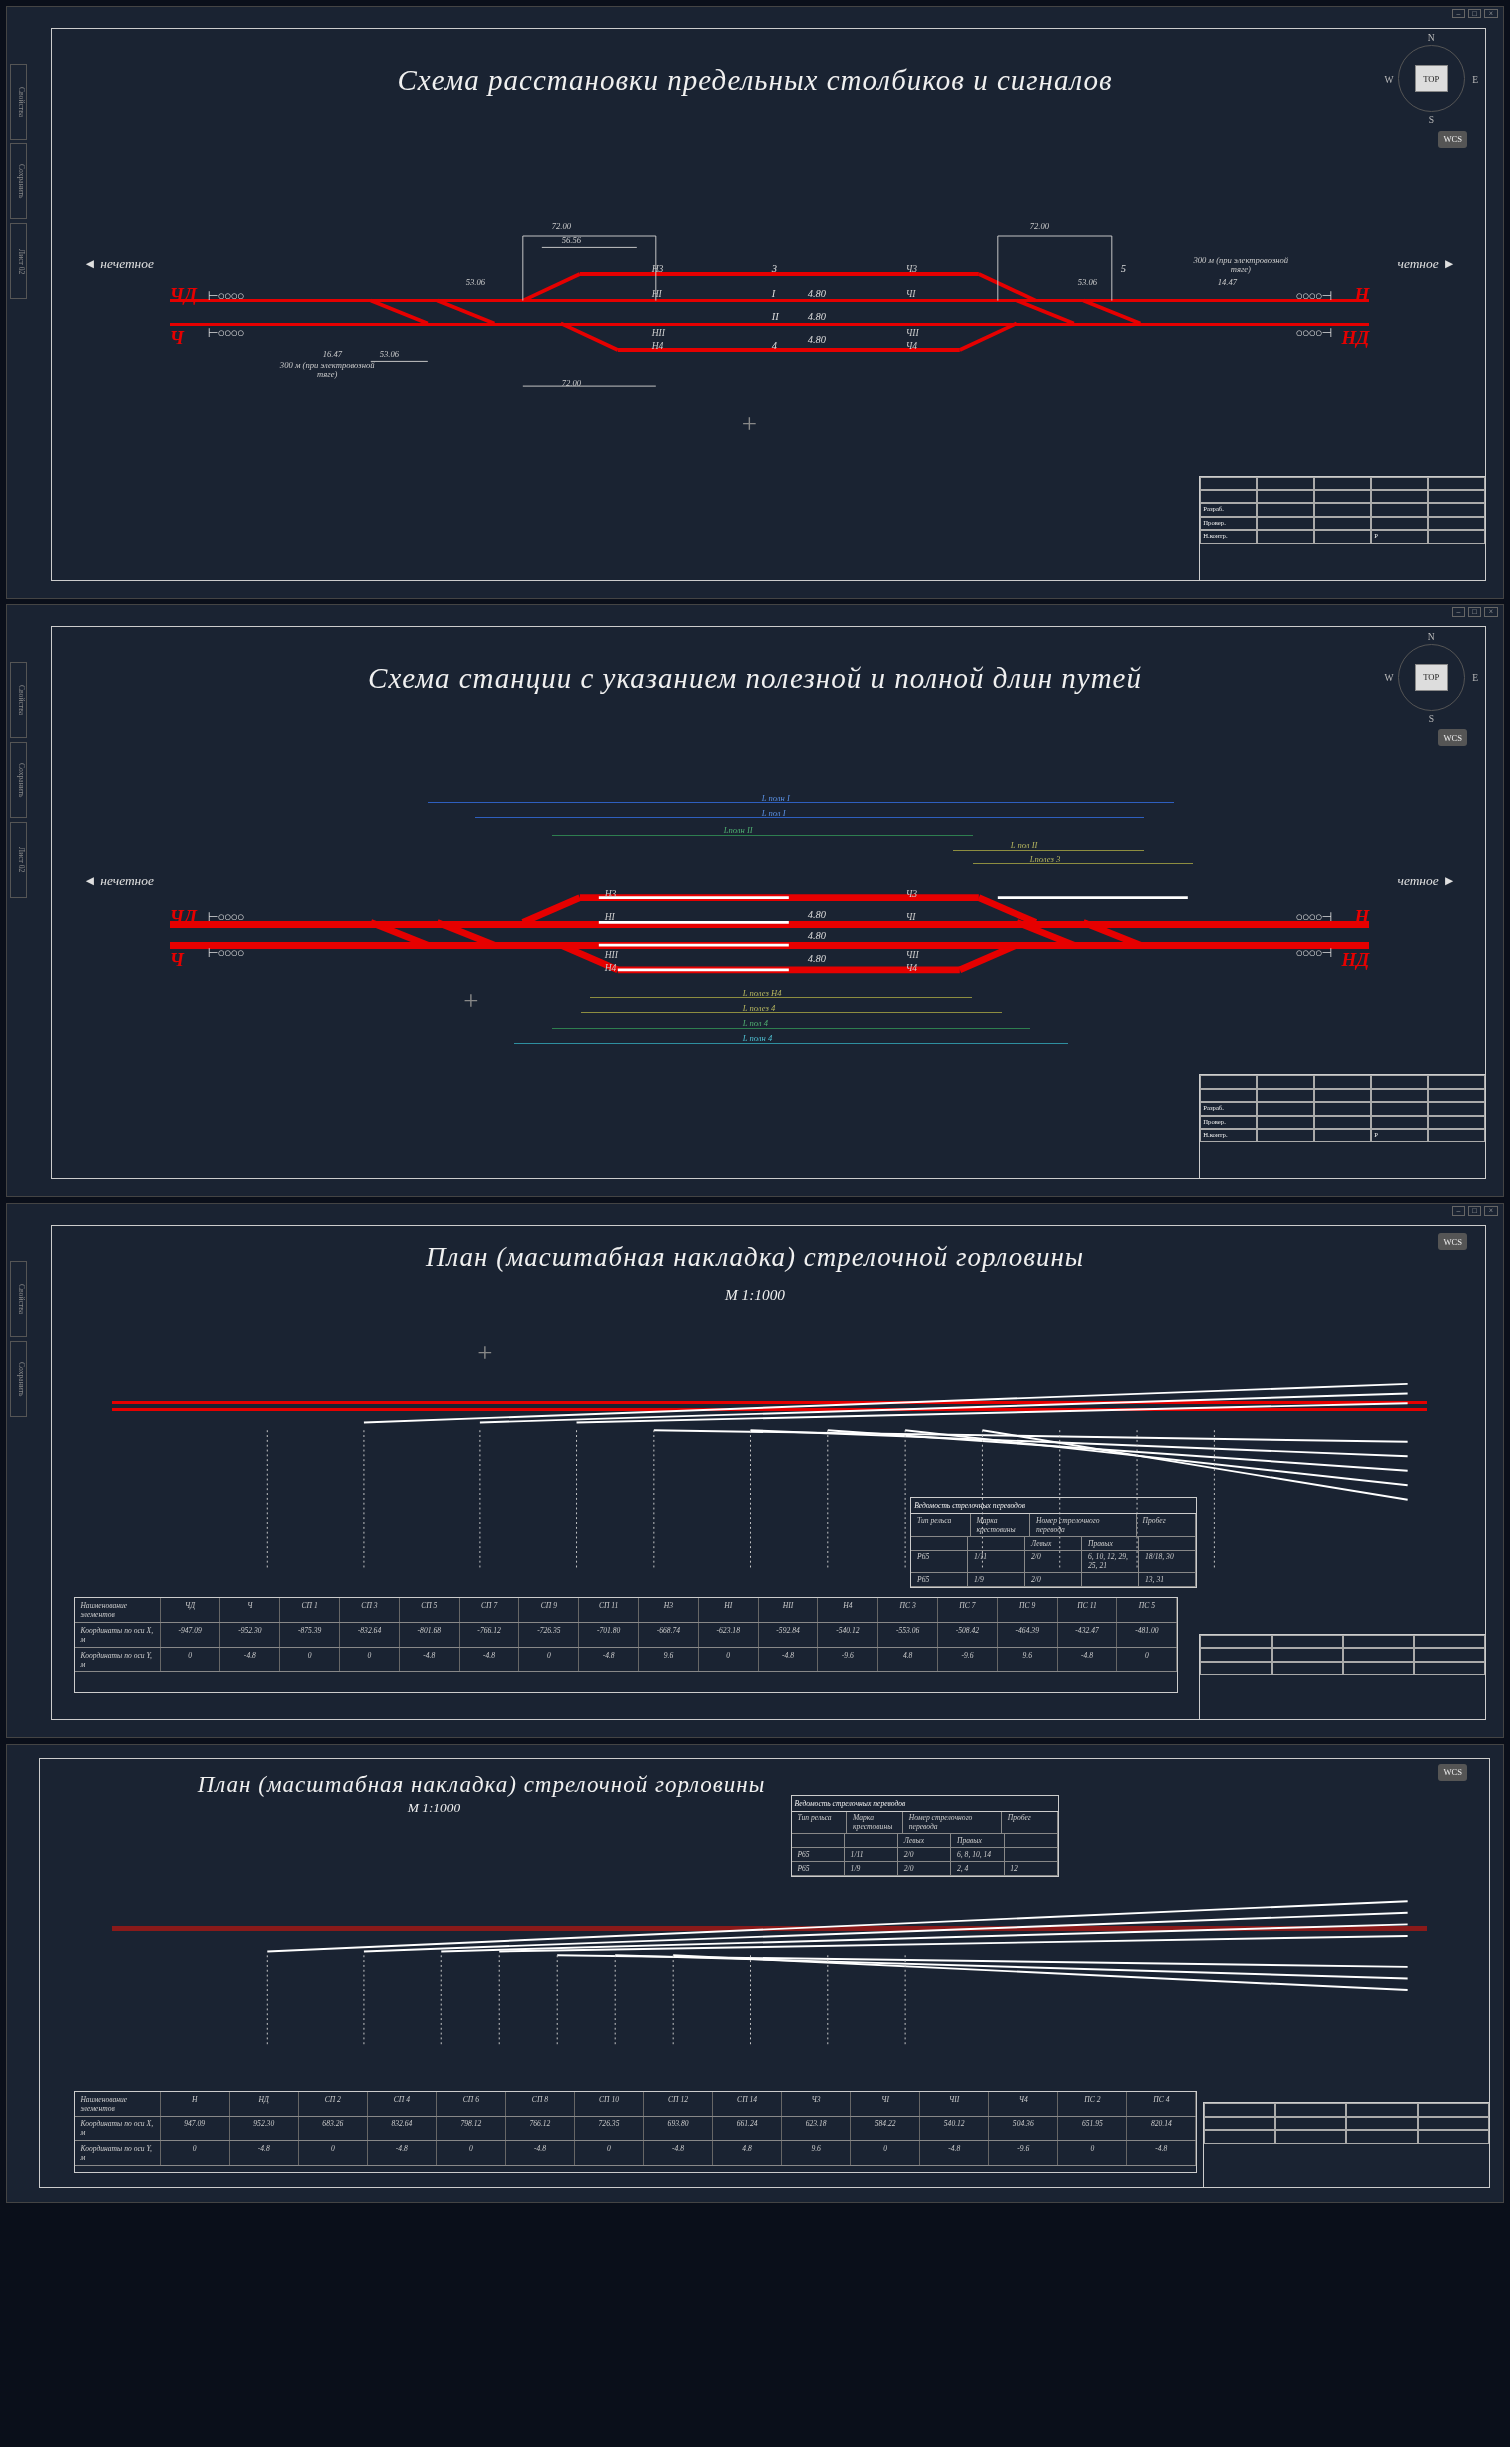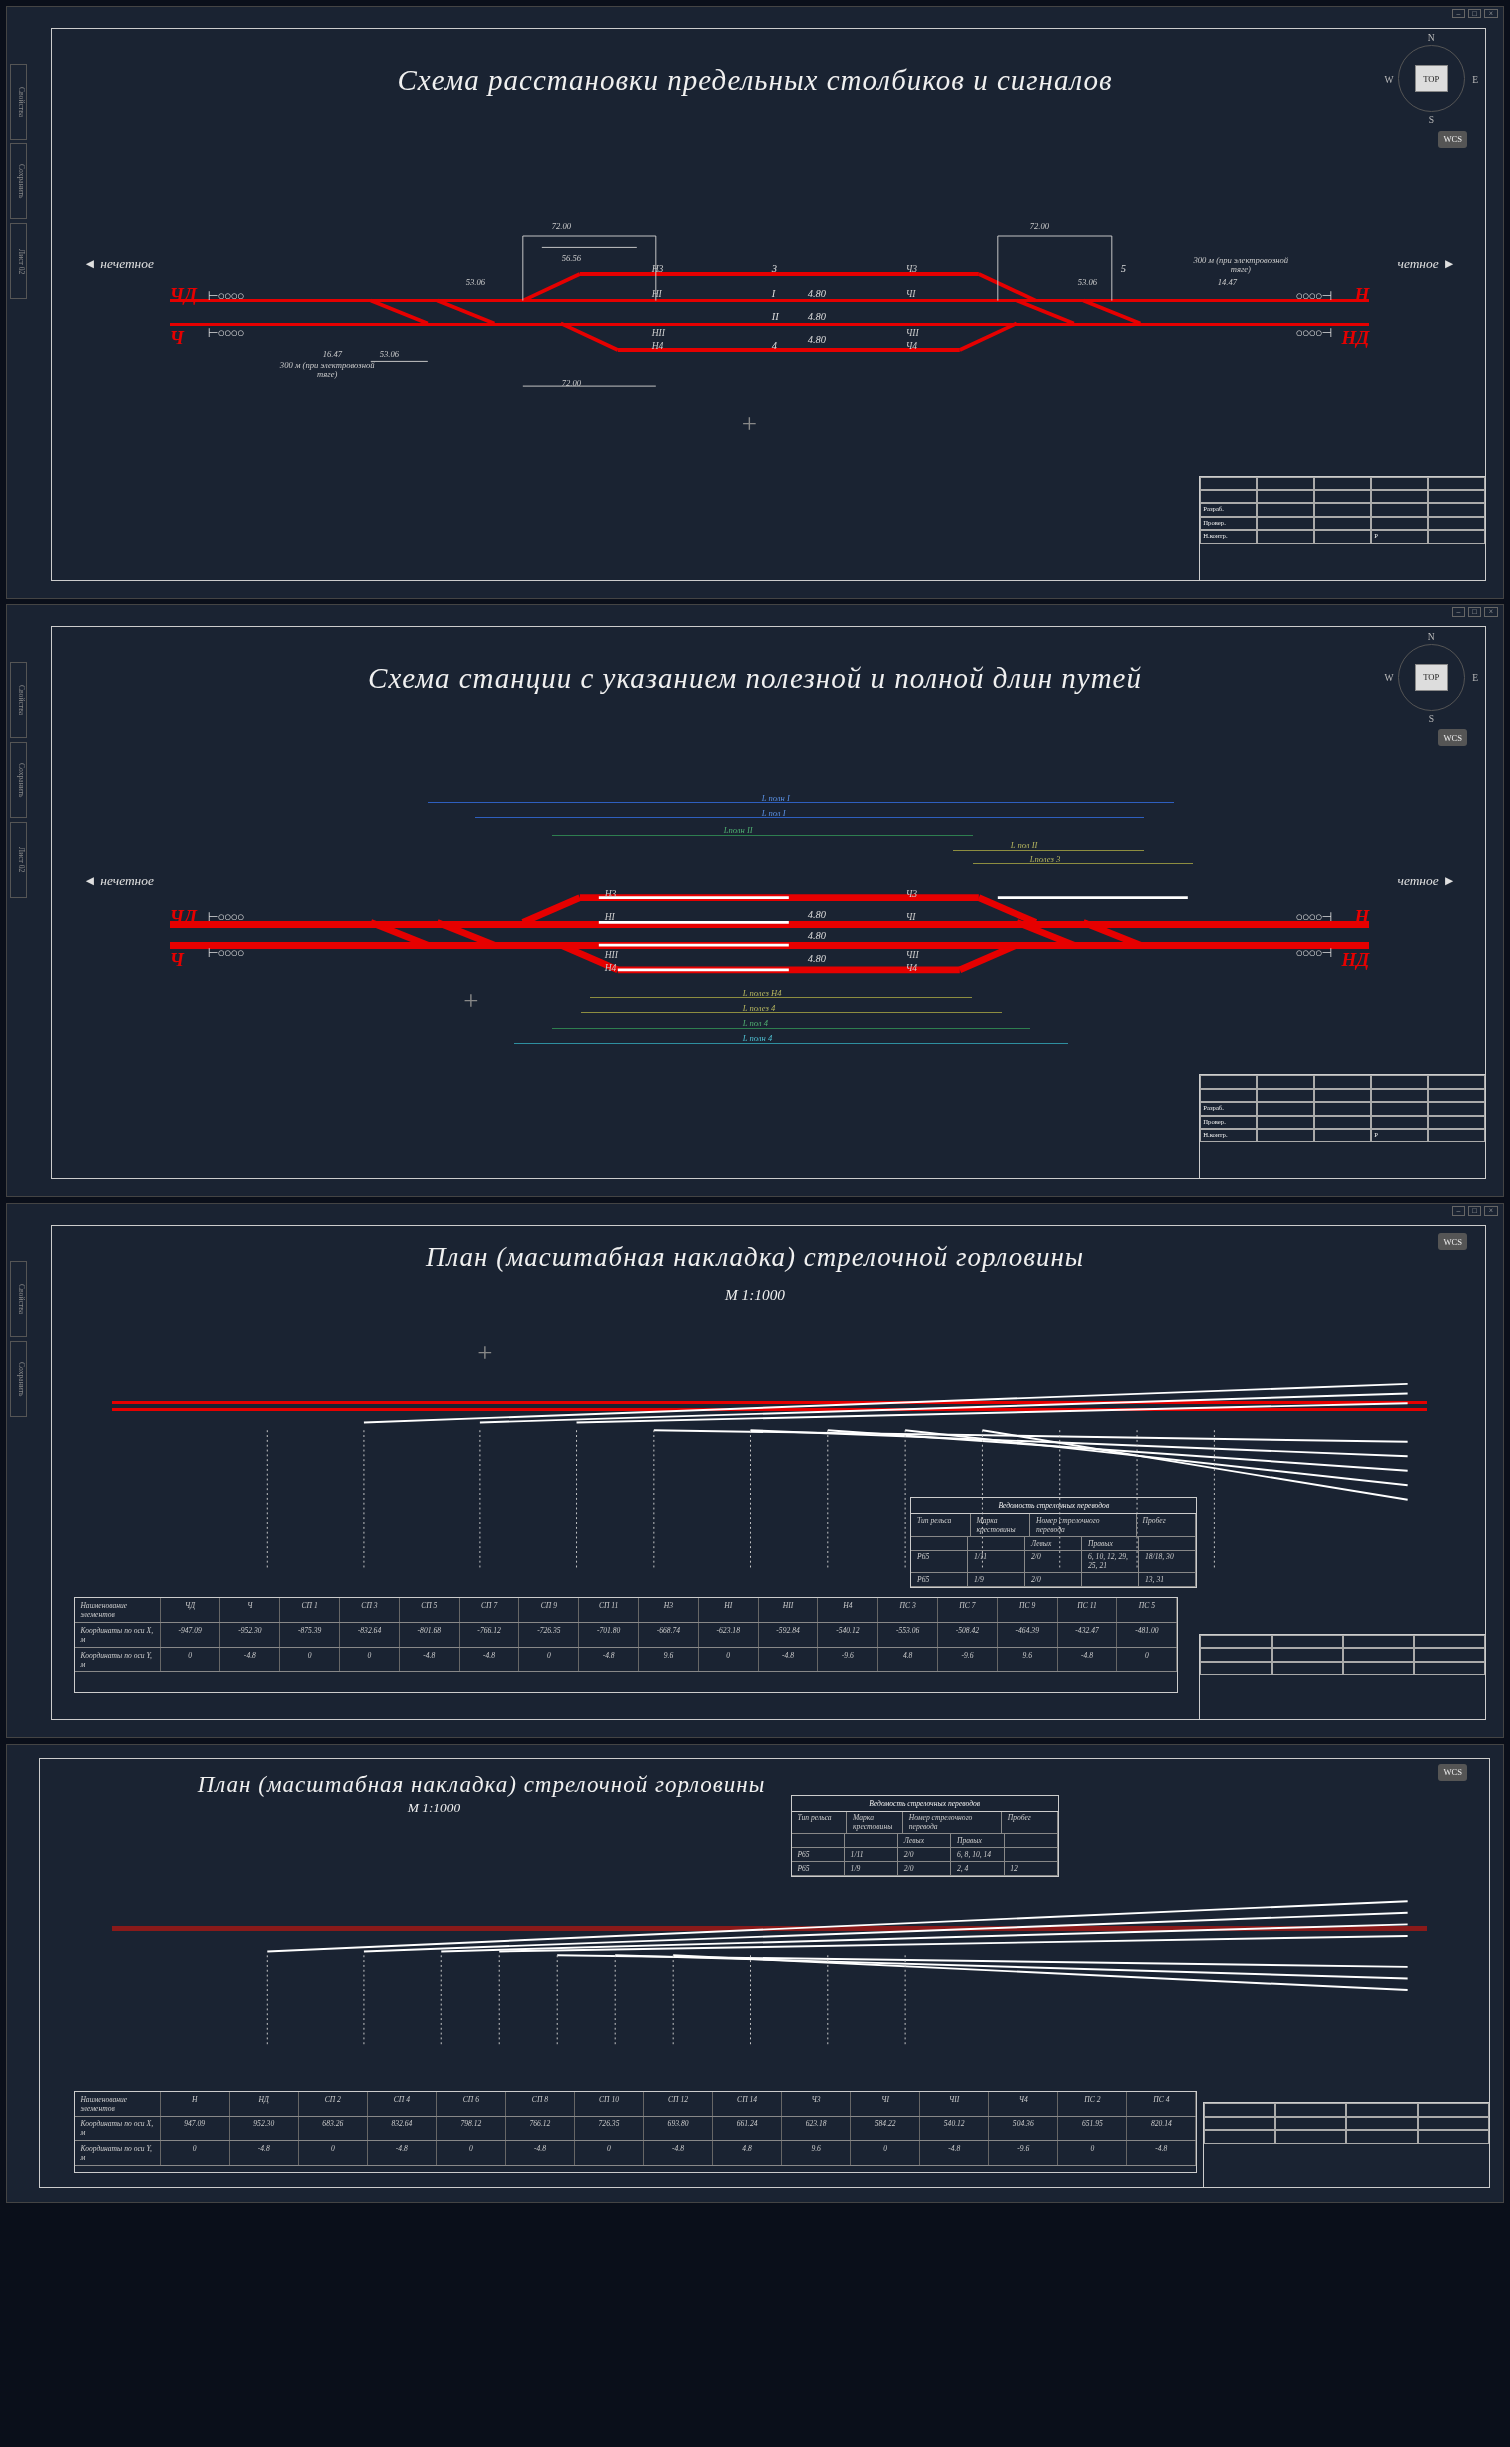--- a/index.html
+++ b/index.html
@@ -93,21 +93,21 @@
   }
   .ct-row { display: flex; border-bottom: 1px solid #888; }
   .ct-cell { flex: 1; padding: 2.9px 1.9px; text-align: center; font-style: italic; color: #ccc; border-right: 1px solid #666; }
   .ct-head { flex: 0 0 86px; text-align: left; padding-left: 5.7px; }
 
   .small-table {
     position: absolute; border: 1px solid #ccc; font-size: 7.6px;
   }
   .st-row { display: flex; border-bottom: 1px solid #888; }
   .st-cell { padding: 1.9px 5.7px; border-right: 1px solid #888; color: #ccc; font-style: italic; text-align: left; }
-  .st-title { text-align: center; padding: 2.9px; border-bottom: 1px solid #ccc; font-style: italic; }
+  .st-title { text-align: left; padding: 2.9px; border-bottom: 1px solid #ccc; font-style: italic; }
   .throat-red  { position: absolute; height: 2.9px; background: #e60000; }
 
   .cross { position: absolute; color: #888; font-size: 27px; }
 
   svg.overlay { position: absolute; inset: 0; width: 100%; height: 100%; pointer-events: none; }
 </style>
 </head>
 <body>
 
 <div class="sheet sheet-1">
@@ -178,21 +178,21 @@
         <line x1="300" y1="232" x2="360" y2="232"></line>
 
         <line x1="460" y1="100" x2="460" y2="168"></line>
           <line x1="600" y1="100" x2="600" y2="168"></line>
         <line x1="960" y1="100" x2="960" y2="168"></line>
           <line x1="1080" y1="100" x2="1080" y2="168"></line>
       </g>
     </svg>
 
     <span class="dim-lbl" style="left:478px; top:80px;">72.00</span>
-    <span class="dim-lbl" style="left:488px; top:112px;">56.56</span>
+    <span class="dim-lbl" style="left:488px; top:94px;">56.56</span>
     <span class="dim-lbl" style="left:392px; top:136px;">53.06</span>
     <span class="dim-lbl" style="left:488px; top:237px;">72.00</span>
     <span class="dim-lbl" style="left:306px; top:208px;">53.06</span>
     <span class="dim-lbl" style="left:249px; top:208px;">16.47</span>
     <span class="dim-lbl" style="left:956px; top:80px;">72.00</span>
     <span class="dim-lbl" style="left:1004px; top:136px;">53.06</span>
     <span class="dim-lbl" style="left:1144px; top:136px;">14.47</span>
 
     <span class="track-num" style="left:698px; top:122px;">3</span>
     <span class="track-num" style="left:698px; top:147px;">I</span>

